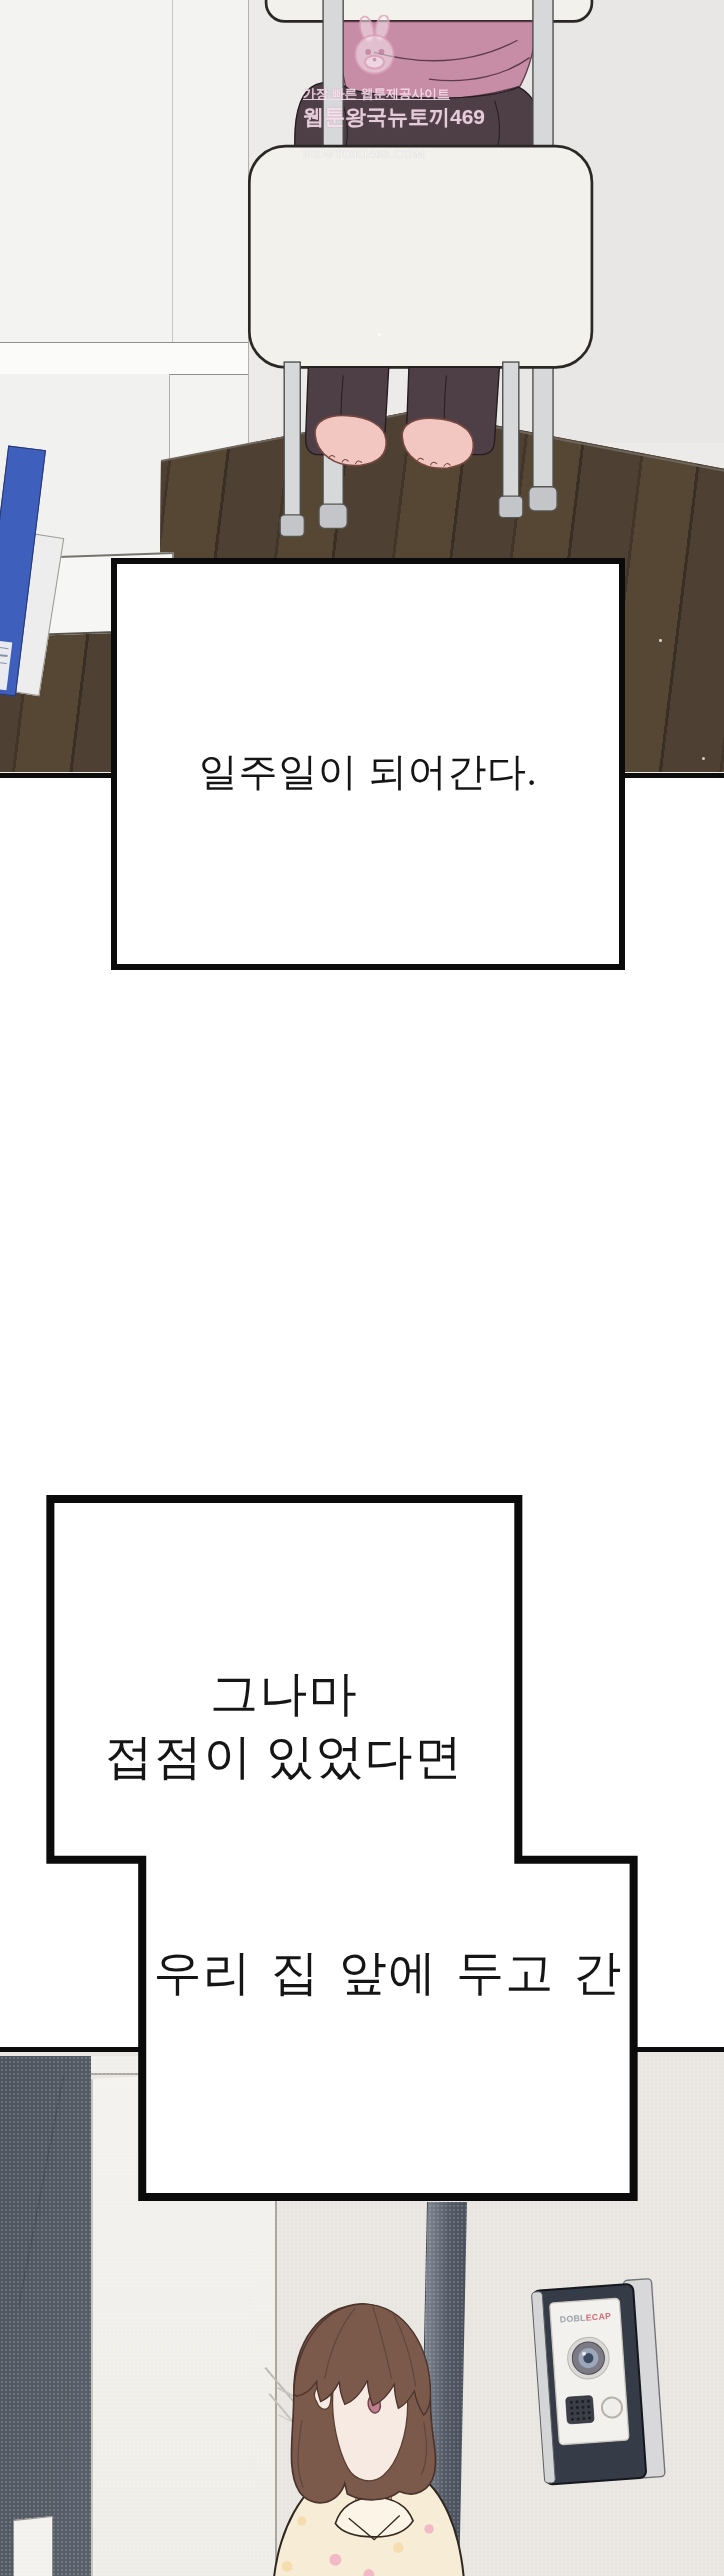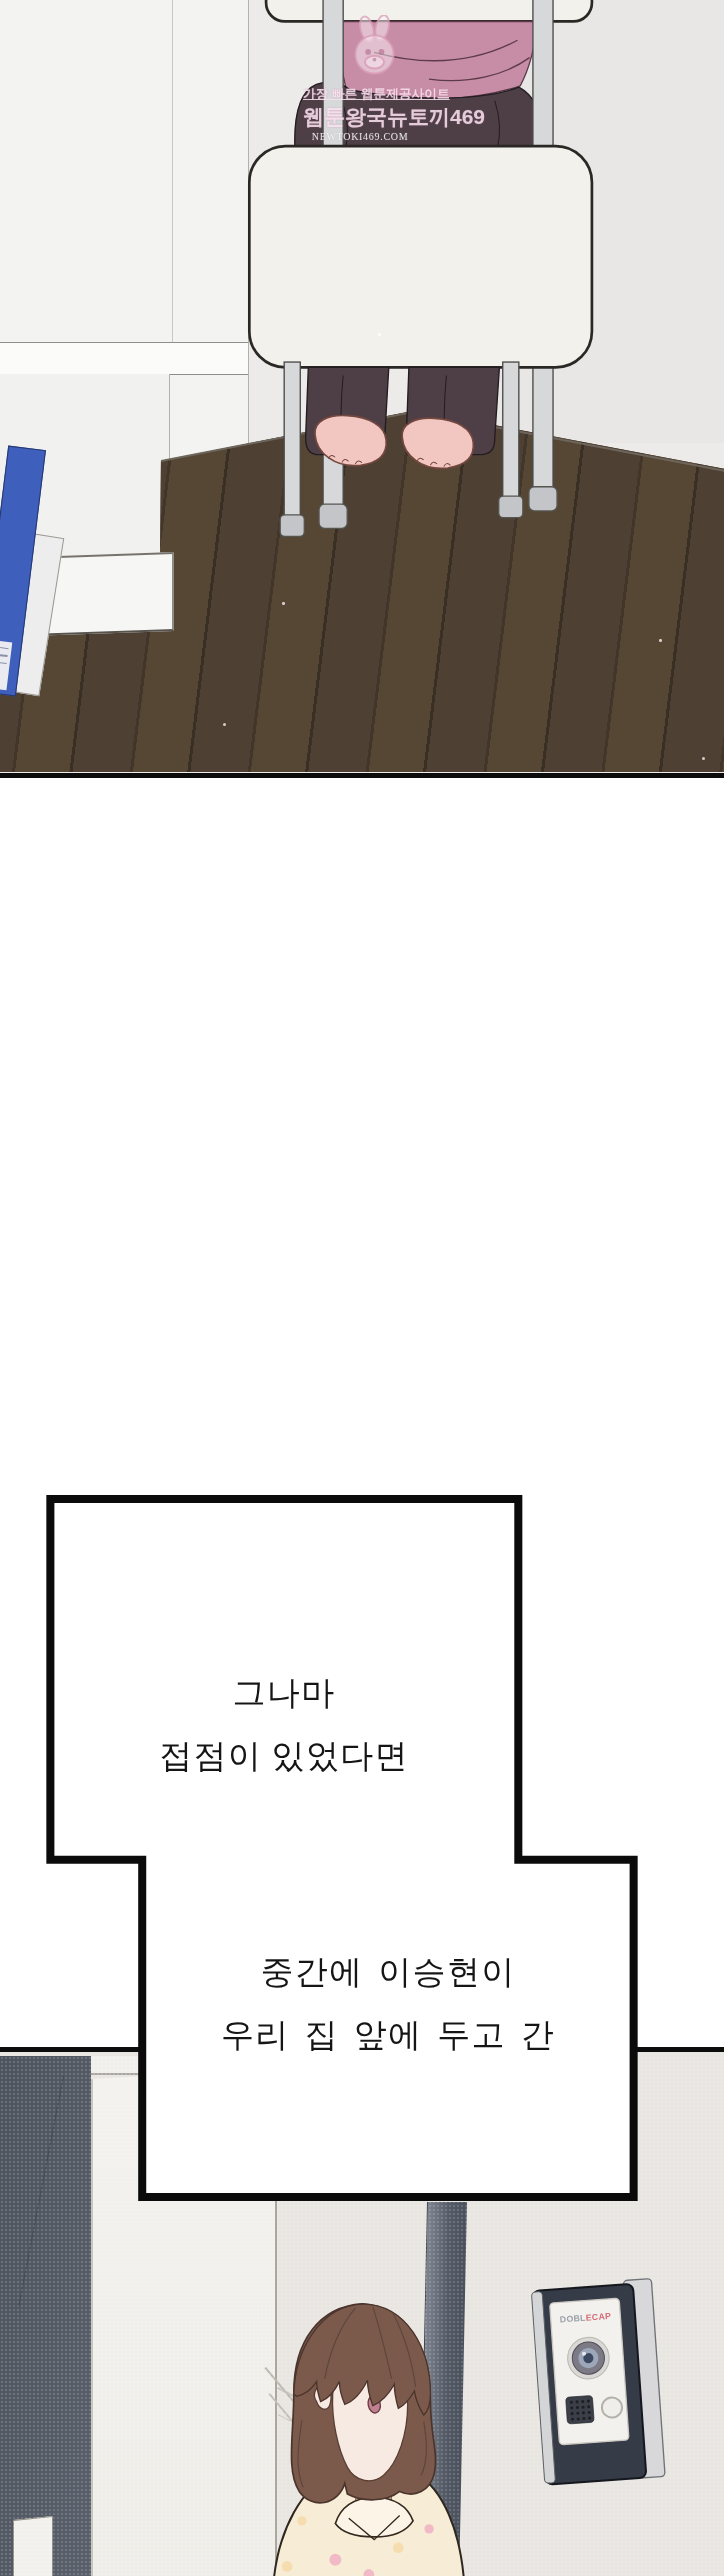--- a/index.html
+++ b/index.html
@@ -25,27 +25,27 @@
   .seamA{left:161px;top:460px;width:260px;height:2px;background:#6d665c;transform-origin:0 0;transform:rotate(-11deg);}
   .seamB{left:416px;top:411px;width:315px;height:2px;background:#6d665c;transform-origin:0 0;transform:rotate(10.8deg);}
   .s1-border{left:0;top:773px;width:725px;height:5.4px;background:#0c0c0c;}
   .speck{width:3.4px;height:3.4px;border-radius:50%;background:rgba(255,255,255,.75);}
 
   
   .watermark{left:303px;top:14.8px;width:114px;text-align:center;opacity:.9;font-family:"Liberation Sans",sans-serif;}
   .wm-mascot{margin-left:29.5px;}
   .wm1{font-size:12.7px;font-weight:bold;color:rgba(250,228,239,.95);text-shadow:0 0 1.3px rgba(176,108,148,.65);white-space:nowrap;margin-top:-1.3px;text-decoration:underline;}
   .wm2{font-size:21px;font-weight:bold;color:rgba(250,228,239,.95);text-shadow:0 0 1.3px rgba(176,108,148,.65);white-space:nowrap;margin-top:0.7px;}
-  .wm3{font-size:10px;font-family:"Liberation Serif",serif;color:rgba(253,250,252,.95);letter-spacing:0.7px;text-shadow:0 0 1.3px rgba(150,140,150,.6);white-space:nowrap;margin-top:0;}
+  .wm3{font-size:13px;font-family:"Liberation Serif",serif;color:rgba(253,250,252,.95);letter-spacing:0.7px;text-shadow:0 0 1.3px rgba(150,140,150,.6);white-space:nowrap;margin-top:15px;}
 
   
   .box1{left:111px;top:558px;width:514px;height:412px;background:#ffffff;border:6.7px solid #0b0b0b;box-sizing:border-box;z-index:4;}
   .box1-text{position:absolute;left:0;top:184px;width:100%;text-align:center;font-size:39px;color:#151515;line-height:47px;letter-spacing:0.7px;}
   .box23{left:42px;top:1491px;width:600px;height:714px;z-index:4;}
-  .nar-text{z-index:5;text-align:center;color:#151515;font-size:33px;line-height:63px;letter-spacing:1.3px;}
+  .nar-text{z-index:5;text-align:center;color:#151515;font-size:48px;line-height:63px;letter-spacing:1.3px;}
   .textA{left:50px;top:1662px;width:468px;}
   .textB{left:142px;top:1941px;width:492px;word-spacing:5.4px;}
 
   
   .scene2{left:0;top:2047px;width:725px;height:529px;background:#e9e6e1;border-top:5.4px solid #0c0c0c;box-sizing:border-box;overflow:hidden;z-index:1;}
   .tex{left:0;top:0;width:100%;height:100%;background-image:radial-gradient(rgba(255,255,255,.16) 0.7px,transparent 0.9px);background-size:4px 4px;}
   .frame-top{left:0;top:4px;width:278px;height:17.4px;background:#f1efeb;border-bottom:2px solid #a9a5a0;}
   .door-dark{left:0;top:4px;width:91px;height:525px;background:linear-gradient(100deg,#4e545e,#5a606b);}
   .door-dark-line{left:64px;top:24px;width:235px;height:1.3px;background:#434954;transform-origin:0 0;transform:rotate(101deg);}
   .door-edge{left:13.4px;top:466px;width:38px;height:63px;background:#f3f1ed;border:1.3px solid #8f8c86;transform:skewY(-6deg);}
@@ -127,30 +127,32 @@
     </div>
 
     <div class="abs speck" style="left:223px;top:723px;"></div>
     <div class="abs speck" style="left:282px;top:602px;width:2.7px;height:2.7px;"></div>
     <div class="abs speck" style="left:659px;top:639px;width:2.7px;height:2.7px;"></div>
     <div class="abs speck" style="left:702px;top:757px;"></div>
     <div class="abs speck" style="left:378px;top:333px;width:2.7px;height:2.7px;"></div>
     <div class="abs s1-border"></div>
   </div>
 
+  <div class="abs box1">
+    <div class="box1-text">일주일이 되어간다.</div>
+  </div>
 
   <svg class="abs box23" width="600" height="714" viewBox="0 0 894 1065">
     <path d="M12,12 H710 V550 H882 V1053 H149 V550 H12 Z" fill="#ffffff" stroke="#0b0b0b" stroke-width="12" stroke-linejoin="miter"></path>
   </svg>
   <div class="abs nar-text textA">
     <div>그나마</div>
     <div>접점이 있었다면</div>
   </div>
   <div class="abs nar-text textB">
-    <div>중간에 이승현이</div>
     <div>우리 집 앞에 두고 간</div>
   </div>
 
   <div class="abs scene2">
     <div class="abs frame-top"></div>
     <div class="abs door-dark"></div>
     <div class="abs door-dark-line"></div>
     <div class="abs door"></div>
     <div class="abs door-edge"></div>
     <div class="abs door-diag1"></div>

